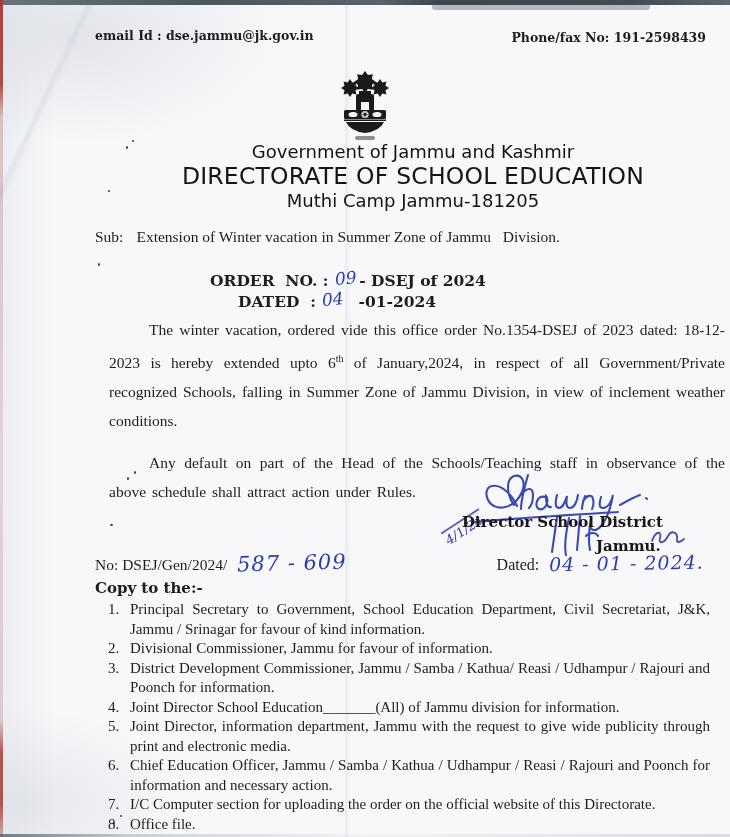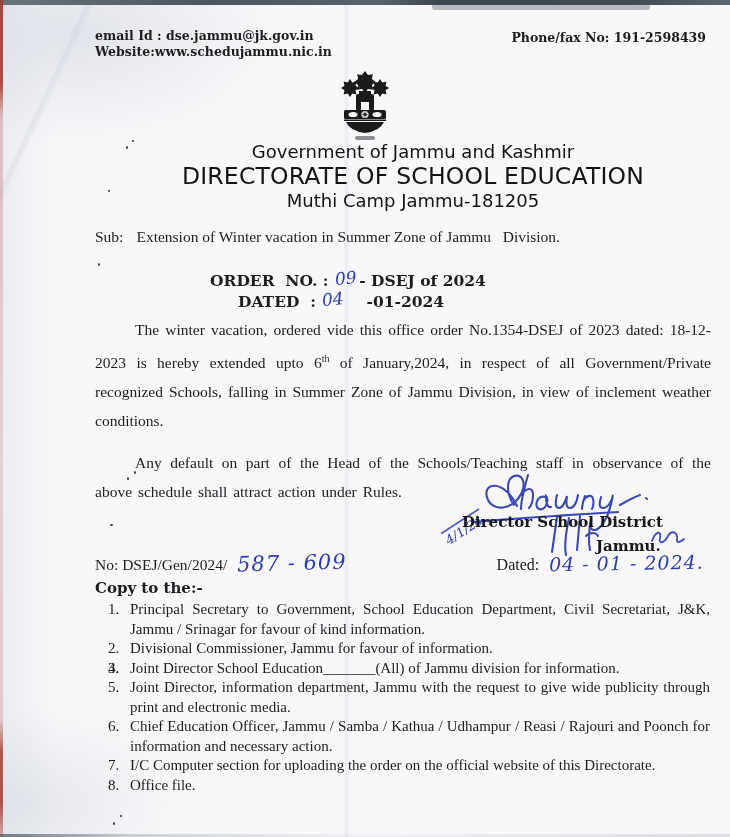--- a/index.html
+++ b/index.html
@@ -38,23 +38,23 @@
   .subref .lbl{display:inline-block;}
   .sub-text{margin-left:13px;white-space:pre-wrap;}
   .ref-text{margin-left:15px;white-space:pre-wrap;}
 
   .order-block{position:absolute;top:270px;left:210px;
     font-family:"DejaVu Serif",serif;font-weight:bold;font-size:15.5px;line-height:20px;}
   .order-line2{padding-left:28px;}
   .pre{white-space:pre-wrap;text-align:right;}
   .hw{font-family:"DejaVu Serif",serif;font-style:italic;color:#2b3cae;font-weight:normal;}
   .hw-order{font-size:17px;display:inline-block;transform:rotate(-5deg);margin:0 3px 0 6px;position:relative;top:-2px;}
-  .suffix-gap{margin-left:20px;}
-
-  .body-block{position:absolute;top:315px;left:95px;width:616px;}
+  .suffix-gap{margin-left:12px;}
+
+  .body-block{position:absolute;top:315px;left:109px;width:616px;}
   .body-block p{margin:0 0 13px;font-size:15.5px;line-height:29px;text-align:justify;text-indent:40px;word-spacing:2px;}
   .sup{font-size:10px;vertical-align:6px;}
 
   .sig{position:absolute;top:462px;left:438px;width:280px;height:106px;}
   .sig-svg{position:absolute;top:0;left:22px;}
   .sig-title1{position:absolute;top:51px;left:24px;font-family:"DejaVu Serif",serif;font-weight:bold;font-size:15px;white-space:nowrap;color:#17171a;}
   .sig-title2{position:absolute;top:52px;left:158px;font-family:"DejaVu Serif",serif;font-weight:bold;font-size:15px;color:#17171a;margin-top:23px;}
   .sig-note{position:absolute;top:57px;left:4px;transform:rotate(-33deg);font-size:13px;
     border-top:2px solid rgba(43,60,174,.8);padding:1px 3px 0 0;}
   .initials{position:absolute;top:62px;left:210px;}
@@ -77,21 +77,20 @@
 
 <div class="page">
   <div class="top-edge"></div>
   <div class="top-smudge"></div>
   <div class="left-edge"></div>
   <div class="bottom-edge"></div>
 
   <div class="contact">
     <div>
       <div>email Id : dse.jammu@jk.gov.in</div>
-      <div>Website:www.schedujammu.nic.in</div>
     </div>
     <div class="contact-right">Phone/fax No: 191-2598439</div>
   </div>
 
   <div class="emblem">
     <svg viewBox="0 0 64 76" width="64" height="76" aria-hidden="true">
       <g fill="#1b1b1d">
         <polygon points="26,18 22.5,20.3 23.4,24.4 19.3,23.5 17,27 14.7,23.5 10.6,24.4 11.5,20.3 8,18 11.5,15.7 10.6,11.6 14.7,12.5 17,9 19.3,12.5 23.4,11.6 22.5,15.7"></polygon>
         <polygon points="56,18 52.5,20.3 53.4,24.4 49.3,23.5 47,27 44.7,23.5 40.6,24.4 41.5,20.3 38,18 41.5,15.7 40.6,11.6 44.7,12.5 47,9 49.3,12.5 53.4,11.6 52.5,15.7"></polygon>
         <polygon points="43,12 38.9,14.9 39.8,19.8 34.9,18.9 32,23 29.1,18.9 24.2,19.8 25.1,14.9 21,12 25.1,9.1 24.2,4.2 29.1,5.1 32,1 34.9,5.1 39.8,4.2 38.9,9.1"></polygon>
@@ -177,21 +176,21 @@
     <div class="issue-right">
       <span>Dated:</span><span class="hw hw-date">04 - 01 - 2024.</span>
     </div>
   </div>
 
   <div class="copy">
     <div class="copy-heading">Copy to the:-</div>
     <ol>
       <li><span class="num">1.</span><span>Principal Secretary to Government, School Education Department, Civil Secretariat, J&amp;K, Jammu / Srinagar  for favour of kind information.</span></li>
       <li><span class="num">2.</span><span>Divisional Commissioner, Jammu for favour of information.</span></li>
-      <li><span class="num">3.</span></li>
+      <li><span class="num">3.</span><span>District Development Commissioner, Jammu / Samba / Kathua/ Reasi / Udhampur / Rajouri and Poonch for information.</span></li>
       <li><span class="num">4.</span><span>Joint Director School Education_______(All) of Jammu division for information.</span></li>
       <li><span class="num">5.</span><span>Joint Director, information department, Jammu with the request to give wide publicity through print and electronic media.</span></li>
       <li><span class="num">6.</span><span>Chief Education Officer, Jammu / Samba / Kathua / Udhampur / Reasi / Rajouri and Poonch for information and necessary action.</span></li>
       <li><span class="num">7.</span><span>I/C Computer section for uploading the order on the official website of this Directorate.</span></li>
       <li><span class="num">8.</span><span>Office file.</span></li>
     </ol>
   </div>
 
   <div class="speck" style="left:126px;top:146px;width:2px;height:3px"></div>
   <div class="speck" style="left:132px;top:140px;width:2px;height:2px"></div>

